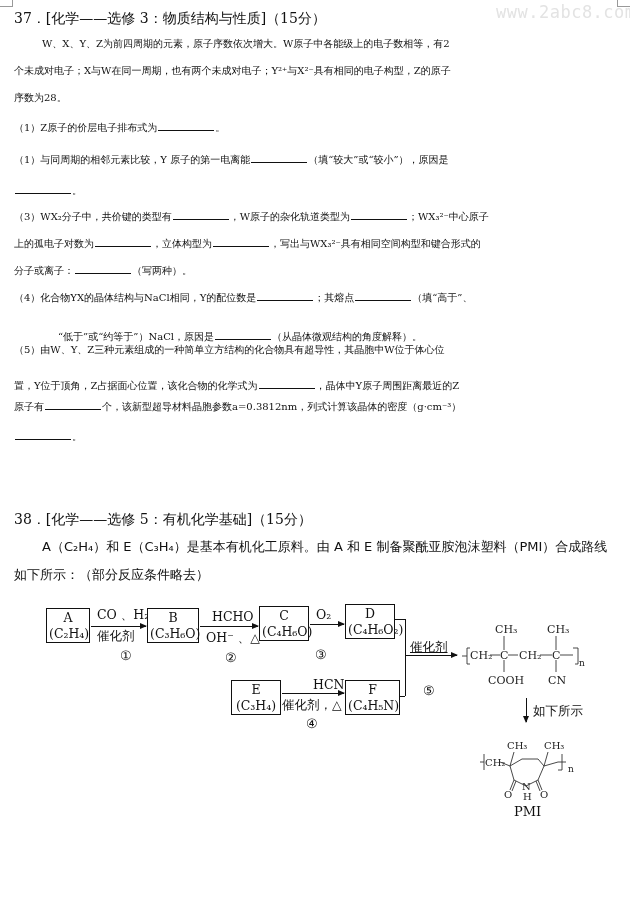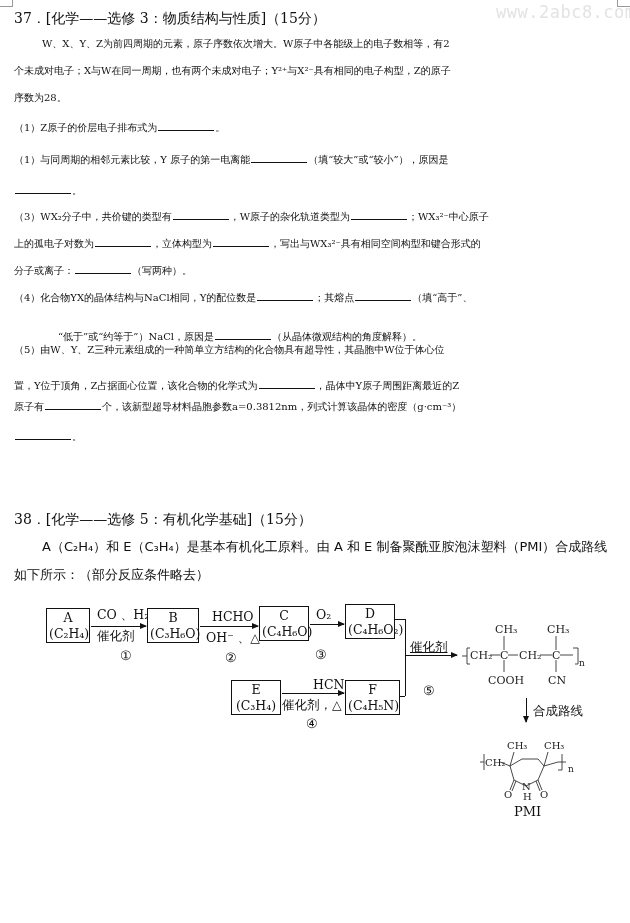--- a/index.html
+++ b/index.html
@@ -191,21 +191,21 @@
       <text x="94" y="37">C</text>
       <text x="121" y="44" font-size="9">n</text>
       <text x="37" y="11">CH₃</text>
       <text x="89" y="11">CH₃</text>
       <text x="30" y="62">COOH</text>
       <text x="90" y="62">CN</text>
     </g>
   </svg>
 
   <div class="down-arrow" style="left:526px; top:698px; height:24px;"></div>
-  <div class="cond" style="left:533px; top:703px;">合成路线</div>
+  <div class="cond" style="left:533px; top:703px;">如下所示</div>
 
   <svg class="struct" style="left:474px; top:736px;" width="110" height="84" viewBox="0 0 110 84">
     <g fill="none" stroke="#333" stroke-width="0.9">
       <path d="M6 26 H10 M10 18 V34"></path>
       <path d="M26 26 L36 30"></path>
       <path d="M36 30 L48 23 L64 23 L70 30"></path>
       <path d="M36 30 L40 44 L52 50 L64 44 L70 30"></path>
       <path d="M40 44 L36 54"></path>
       <path d="M42 45 L38 55"></path>
       <path d="M64 44 L68 54"></path>

